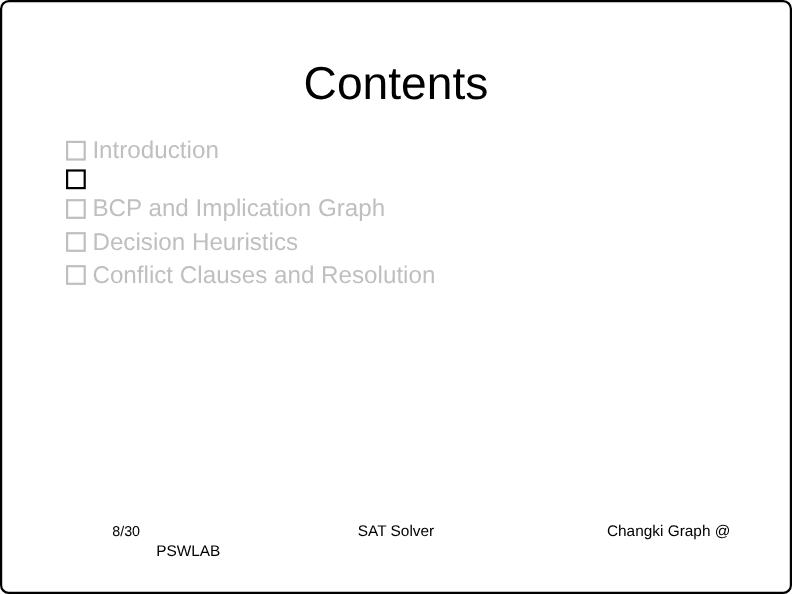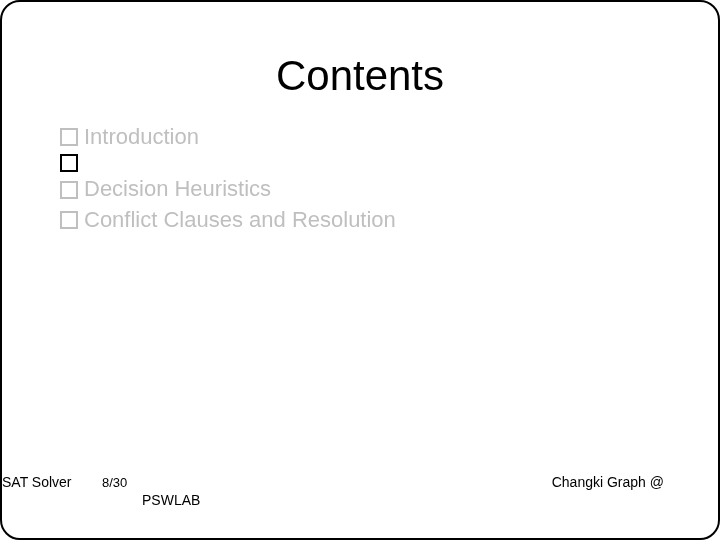--- a/index.html
+++ b/index.html
@@ -12,21 +12,21 @@
     color: #000000;
     overflow: hidden;
   }
   .slide {
     box-sizing: border-box;
     width: 720px;
     height: 540px;
     position: relative;
     padding: 30px 50px 0 50px;
     border: 2px solid #000;
-    border-radius: 20px;
+    border-radius: 8px;
     margin: 0;
   }
   .title {
     text-align: center;
     font-size: 42px;
     font-weight: 400;
     margin: 20px 0 24px 0;
   }
   .items {
     margin-left: 8px;
@@ -71,20 +71,21 @@
   .footer-lab {
     position: absolute;
     left: 140px;
     bottom: 2px;
     font-size: 14px;
   }
   .footer-center {
     position: absolute;
     left: 0;
     width: 100%;
+    text-align: center;
     bottom: 20px;
     font-size: 14px;
   }
   .footer-right {
     position: absolute;
     right: 54px;
     bottom: 20px;
     font-size: 14px;
   }
 </style>
@@ -99,20 +100,24 @@
 
   <div class="item dimmed">
         <span class="bullet-box"></span>
         <span class="item-text">Introduction</span>
       </div>
       <div class="item">
         <span class="bullet-box"></span>
       </div>
       <div class="item dimmed">
         <span class="bullet-box"></span>
+        <span class="item-text">BCP and Implication Graph</span>
+      </div>
+      <div class="item dimmed">
+        <span class="bullet-box"></span>
         <span class="item-text">Decision Heuristics</span>
       </div>
       <div class="item dimmed">
         <span class="bullet-box"></span>
         <span class="item-text">Conflict Clauses and Resolution</span>
       </div>
     </div>
 
   <div class="footer">
     <span class="footer-page">8/30</span>

